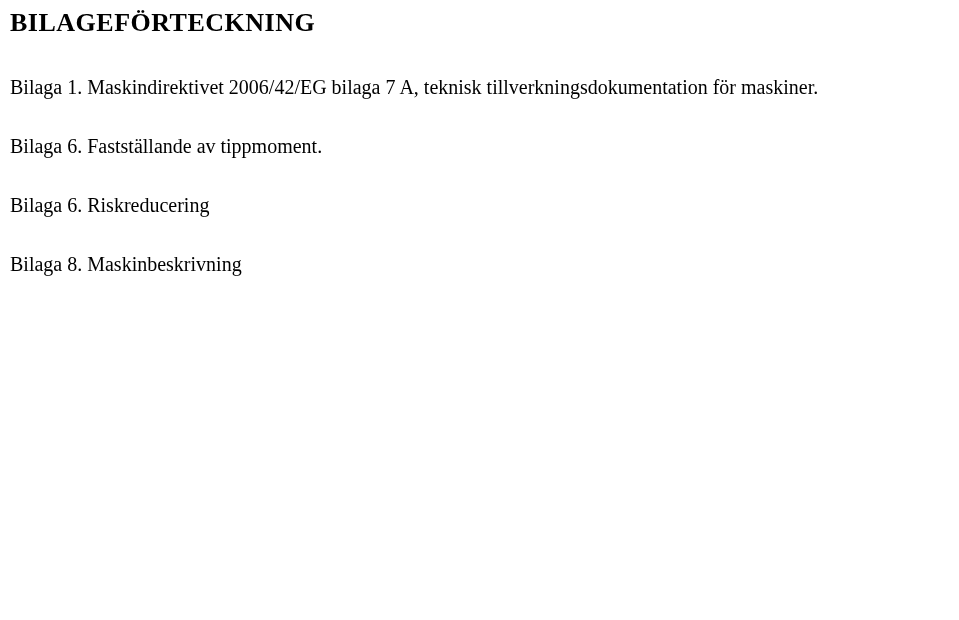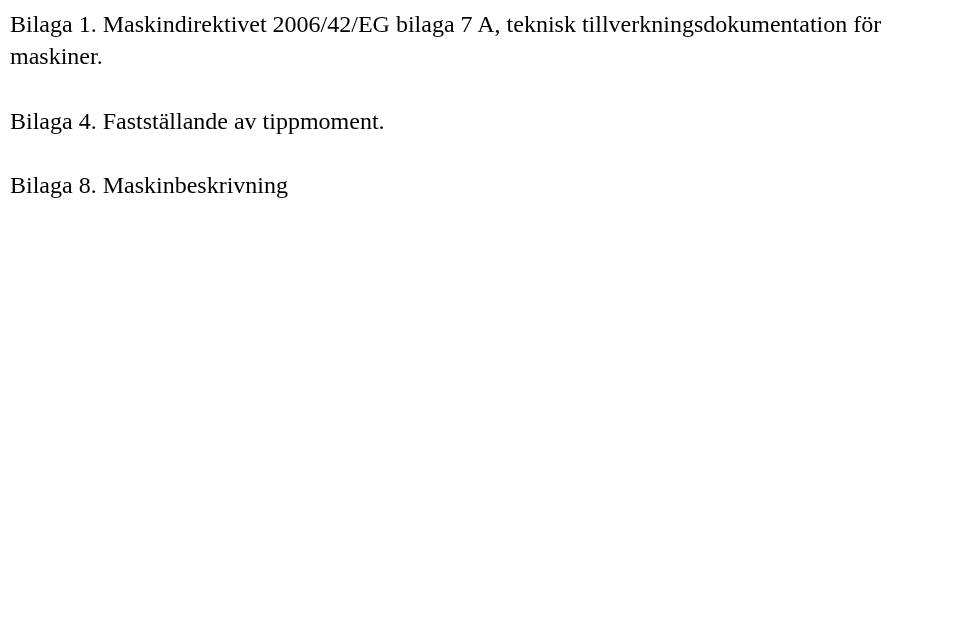--- a/index.html
+++ b/index.html
@@ -15,29 +15,31 @@
     padding: 8px 20px 20px 10px;
     color: #000;
   }
   .heading {
     font-size: 26px;
     font-weight: bold;
     margin: 0 0 36px 0;
     letter-spacing: 0.5px;
   }
   .entry {
-    font-size: 24px;
+    font-size: 20px;
     line-height: 1.35;
     margin: 0 0 32px 0;
   }
   .entry-last {
     margin-bottom: 12px;
   }
 </style>
 </head>
 <body>
 
 <div class="page">
+  <h1 class="heading">BILAGEFÖRTECKNING</h1>
 
   <p class="entry">Bilaga 1. Maskindirektivet 2006/42/EG bilaga 7 A, teknisk tillverkningsdokumentation för maskiner.</p>
-  <p class="entry">Bilaga 4. Fastställande av tippmoment.</p>
+  <p class="entry">Bilaga 6. Fastställande av tippmoment.</p>
+  <p class="entry">Bilaga 6. Riskreducering</p>
   <p class="entry entry-last">Bilaga 8. Maskinbeskrivning</p>
 </div>
 
 </body></html>

